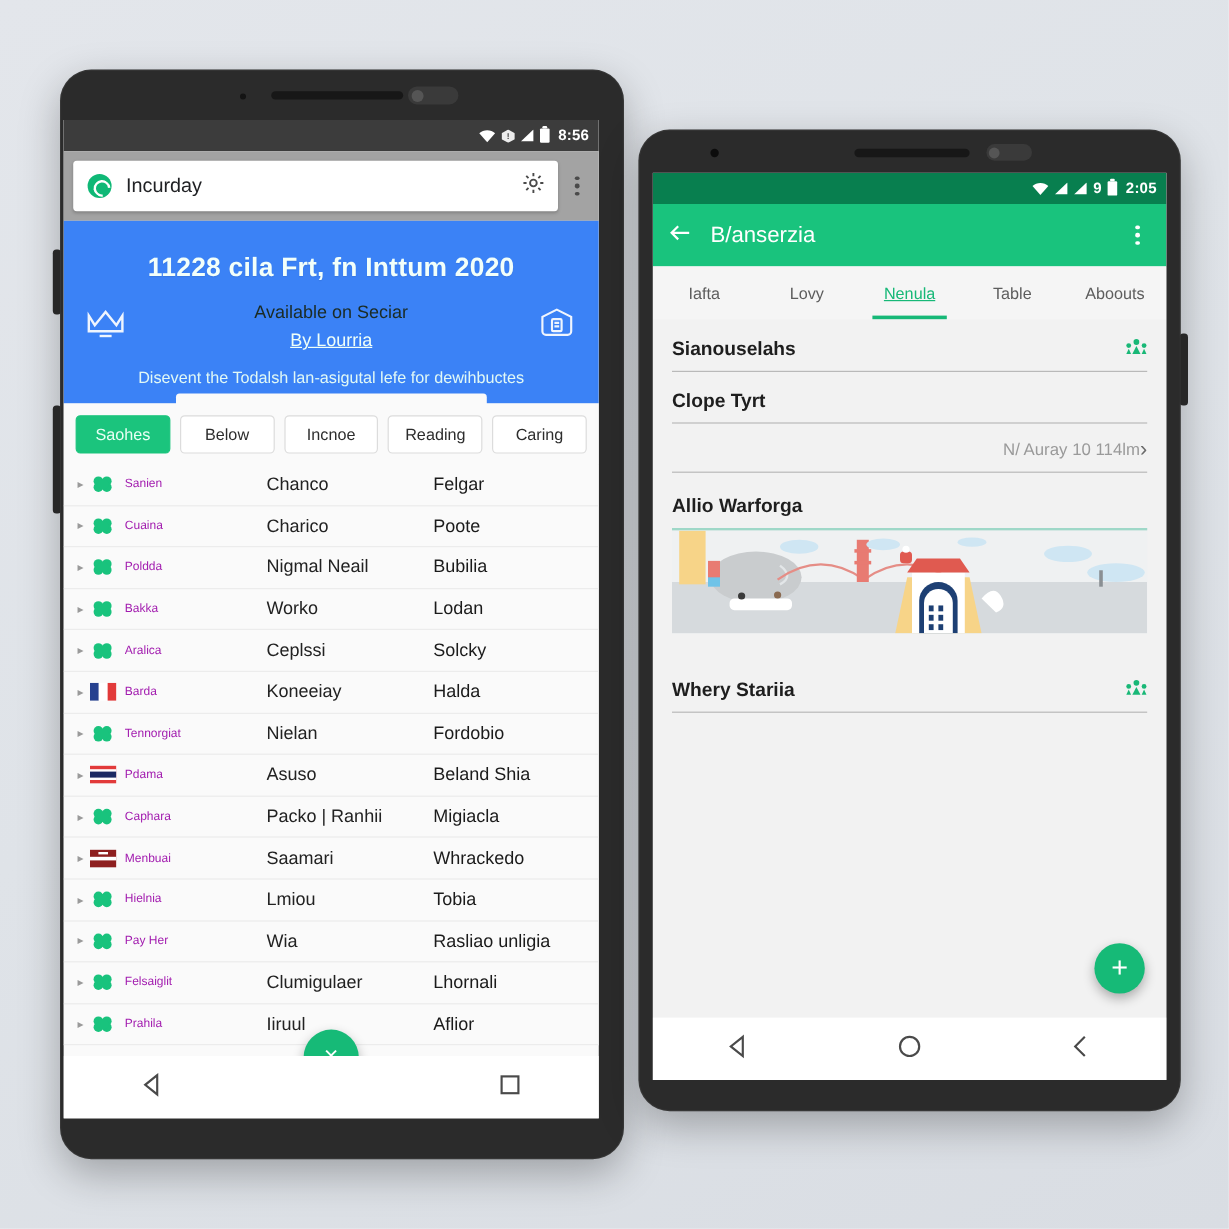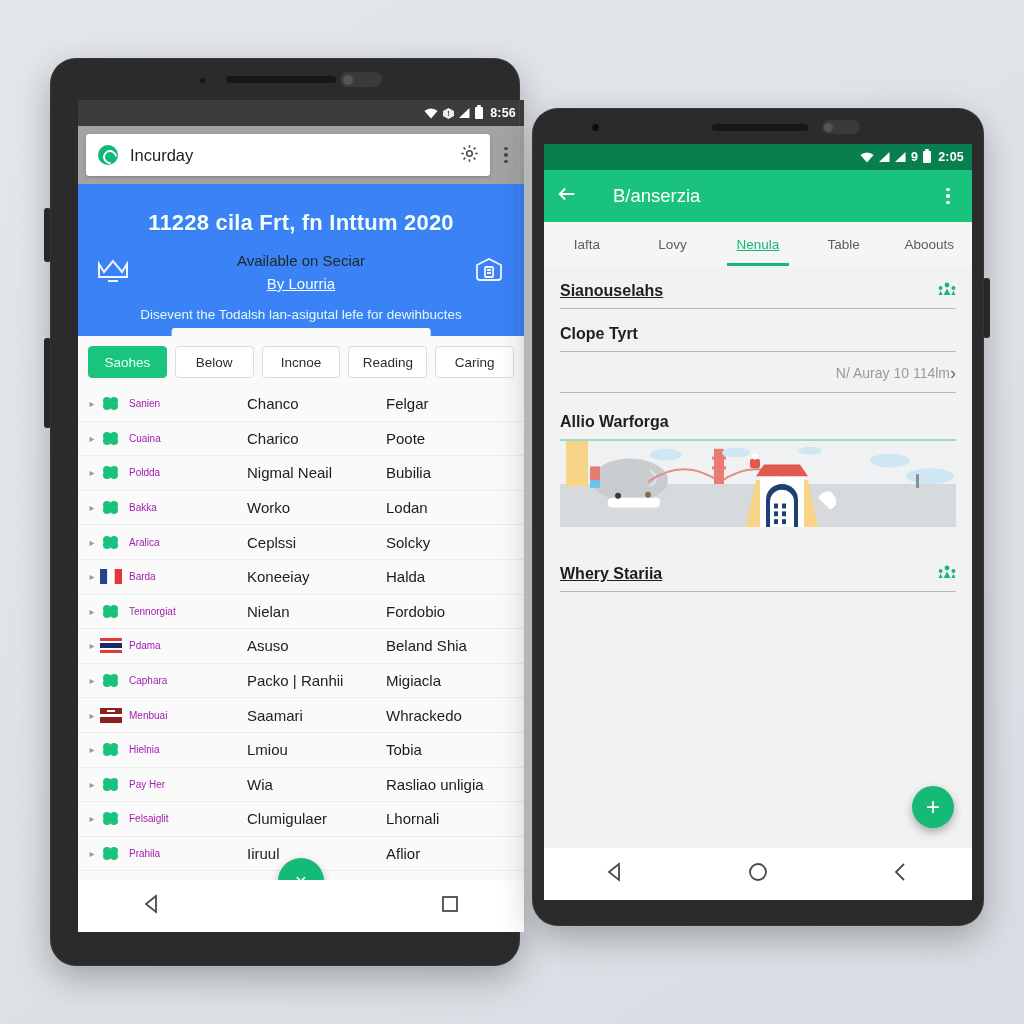--- a/index.html
+++ b/index.html
@@ -28,21 +28,21 @@
     pointer-events: none;
   }
   #phone-left  { left: 50px;  top: 58px;  width: 470px; height: 908px; }
   #phone-right { left: 532px; top: 108px; width: 452px; height: 818px; }
 
   .screen {
     position: absolute;
     overflow: hidden;
     background: #fafafa;
   }
-  #screen-left  { left: 28px; top: 42px; width: 446px; height: 832px; }
+  #screen-left  { left: 3px; top: 42px; width: 446px; height: 832px; }
   #screen-right { left: 12px; top: 36px; width: 428px; height: 756px; }
 
   .speaker {
     position: absolute; height: 7px; border-radius: 4px;
     background: #171717;
   }
   .cam { position: absolute; border-radius: 50%; background: #141414; }
   .cam-ring { position:absolute; border-radius:50%; background:#3a3a3a; }
   .side-btn {
     position: absolute; width: 7px; border-radius: 3px; background: #272727;
@@ -158,21 +158,21 @@
     position: absolute; border-radius: 50%; background: #16ba77;
     display: flex; align-items: center; justify-content: center;
     box-shadow: 0 4px 10px rgba(0,0,0,.3); color: #fff;
   }
   #fab-left { width: 46px; height: 46px; left: 200px; bottom: 28px; font-size: 21px; }
   #fab-right{ width: 42px; height: 42px; right: 18px; bottom: 72px; font-size: 24px; }
 
   
   .appbar {
     height: 52px; background: #19c37d; display:flex; align-items:center;
-    padding: 0 12px; gap: 35px;
+    padding: 0 12px; gap: 14px;
   }
   .appbar-title { flex: 1; color: #fff; font-size: 18.5px; }
   .back-arrow { width: 22px; height: 22px; }
   .kebab-w i { background: #fff; }
 
   .tabs {
     height: 44px; background: #f5f5f5; display: flex; align-items: stretch;
   }
   .tab {
     flex: 1; display:flex; align-items:center; justify-content:center;
@@ -182,21 +182,21 @@
   .tab.active::after {
     content:""; position:absolute; left: 14%; right: 14%; bottom: 0;
     height: 3px; background: #16b877;
   }
 
   .content { background: #f2f2f2; padding: 0 16px; height: 100%;}
   .sec {
     display:flex; align-items:center; justify-content: space-between;
     padding: 16px 0 8px; border-bottom: 1px solid #b9b9b9;
   }
-  .sec-title { font-size: 16px; color: #1e1e1e; font-weight: 600; text-decoration: underline; }
+  .sec-title { font-size: 16px; color: #1e1e1e; font-weight: 600; }
   .sec-sub   { font-size: 16px; color: #1e1e1e; font-weight: 600; }
   .sec-ico { width: 18px; height: 14px; }
   .field {
     display:flex; align-items:center; justify-content: flex-end;
     padding: 12px 0 10px; border-bottom: 1px solid #b9b9b9;
   }
   .field-val { font-size: 14px; color: #9a9a9a; }
   .chev { font-size: 18px; color: #6b6b6b; line-height: 1; }
   .illus-label { padding: 20px 0 8px; font-size: 16px; color:#1e1e1e; font-weight:600;}
   .illus {

